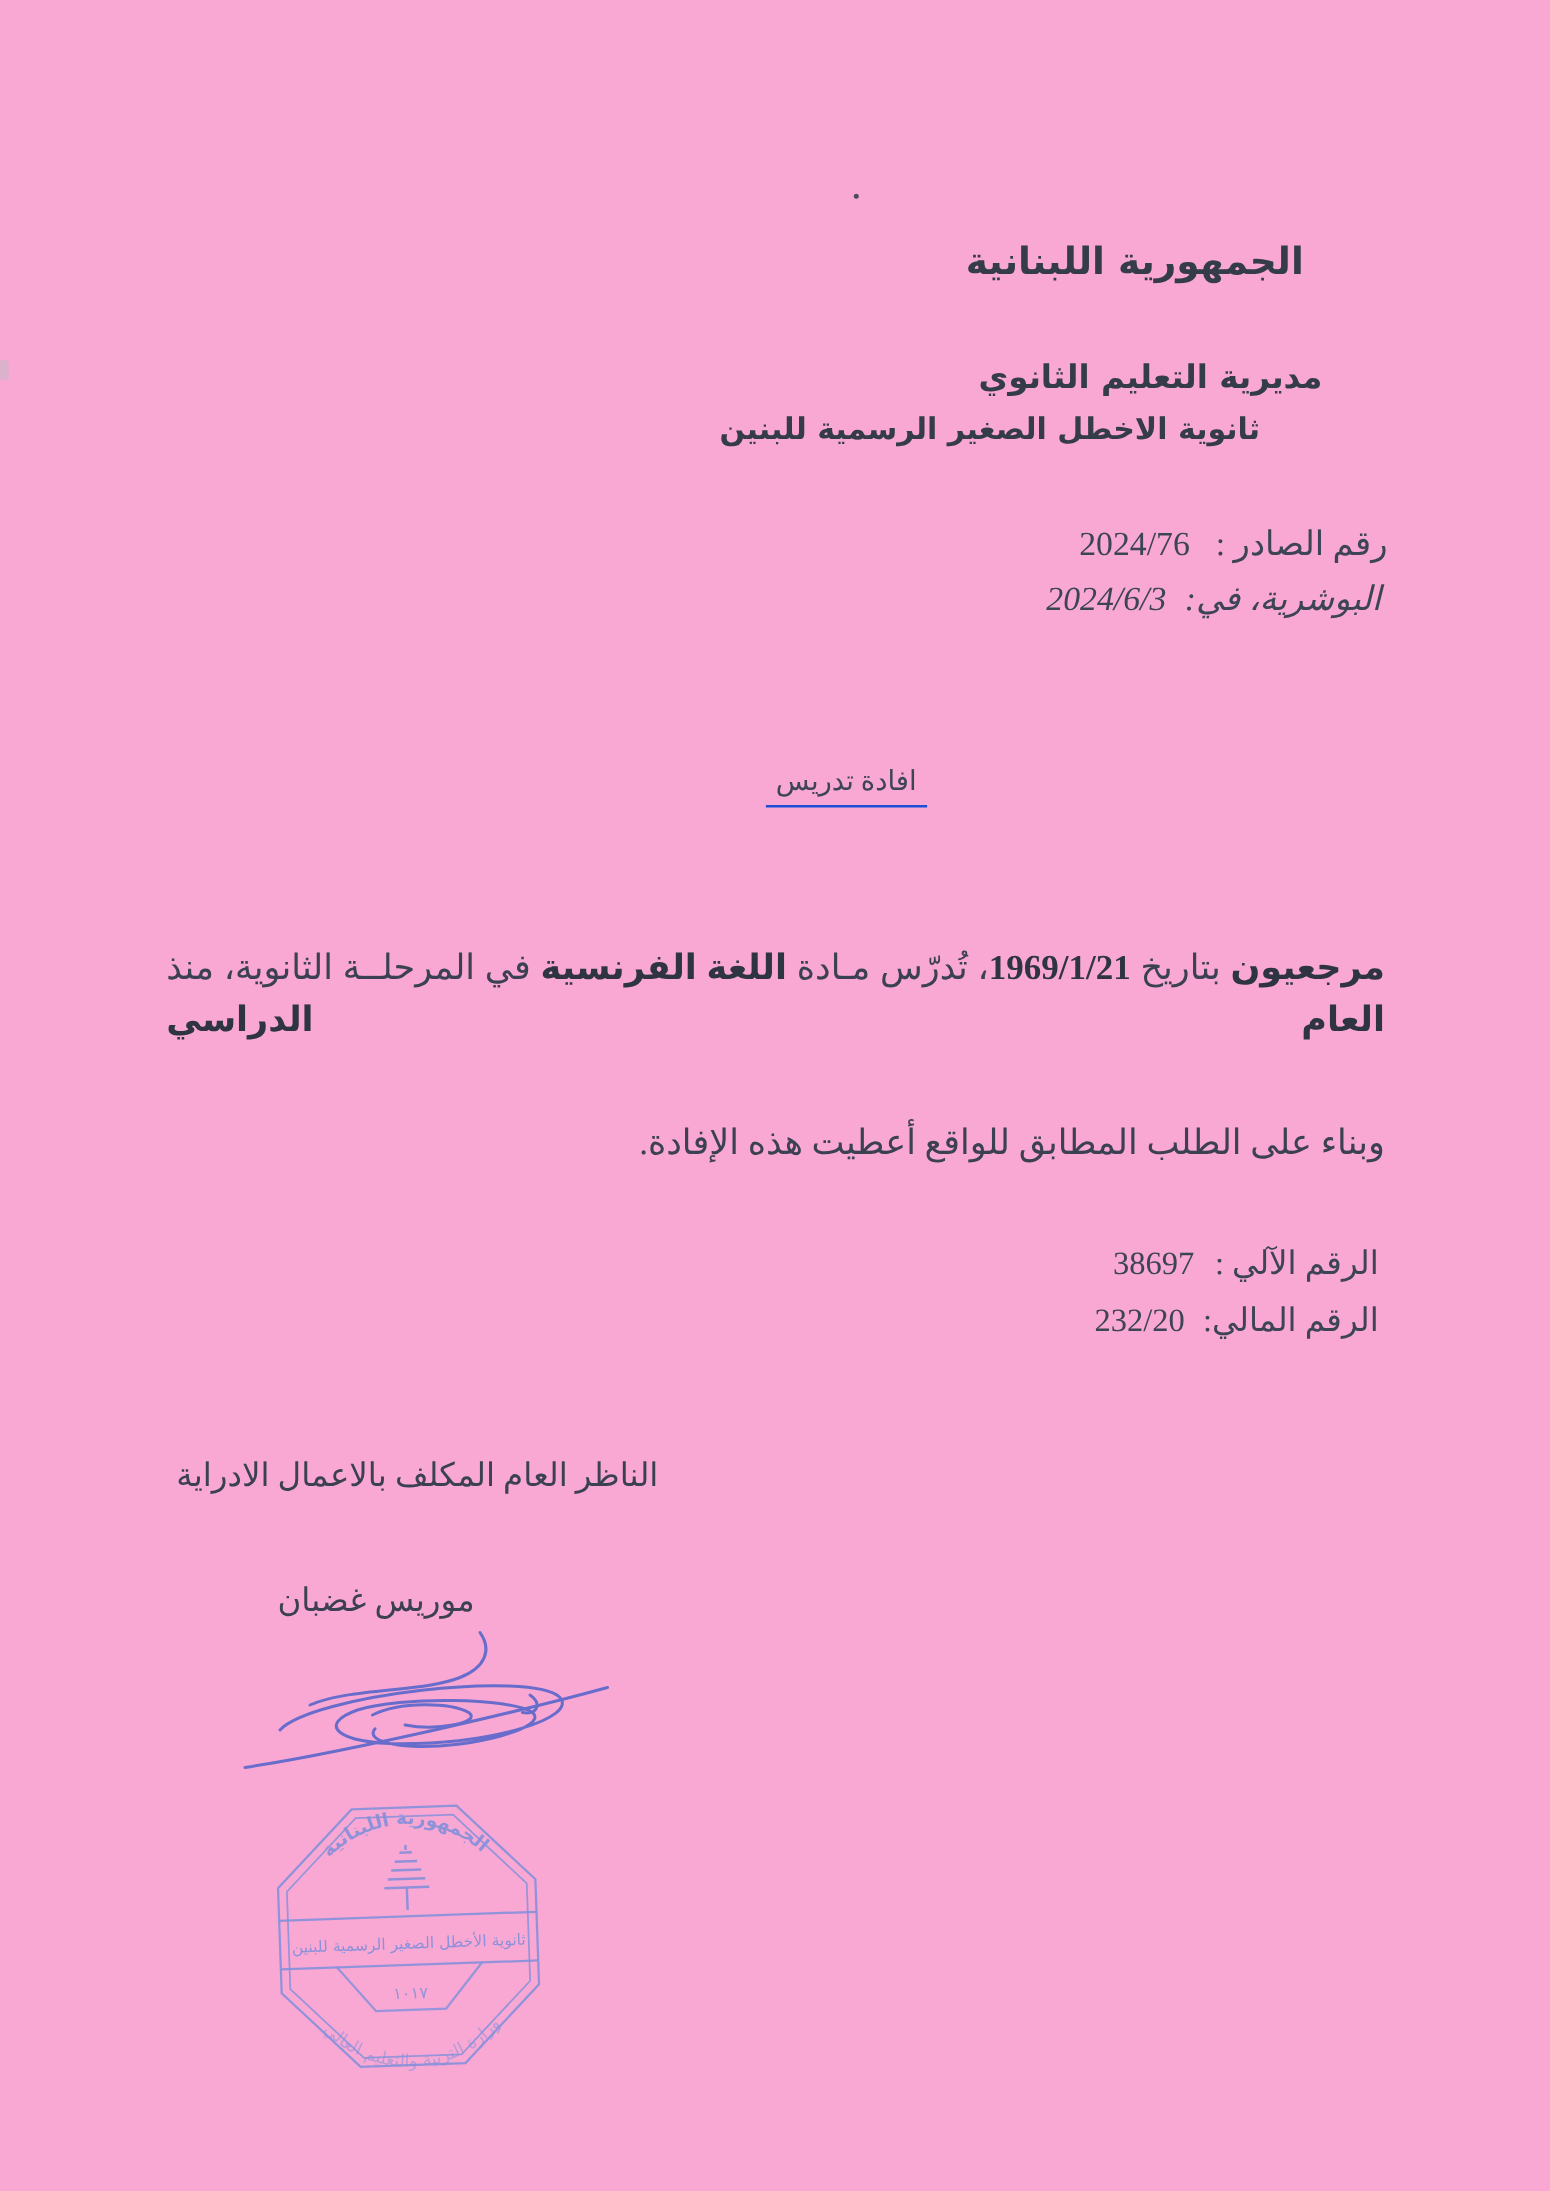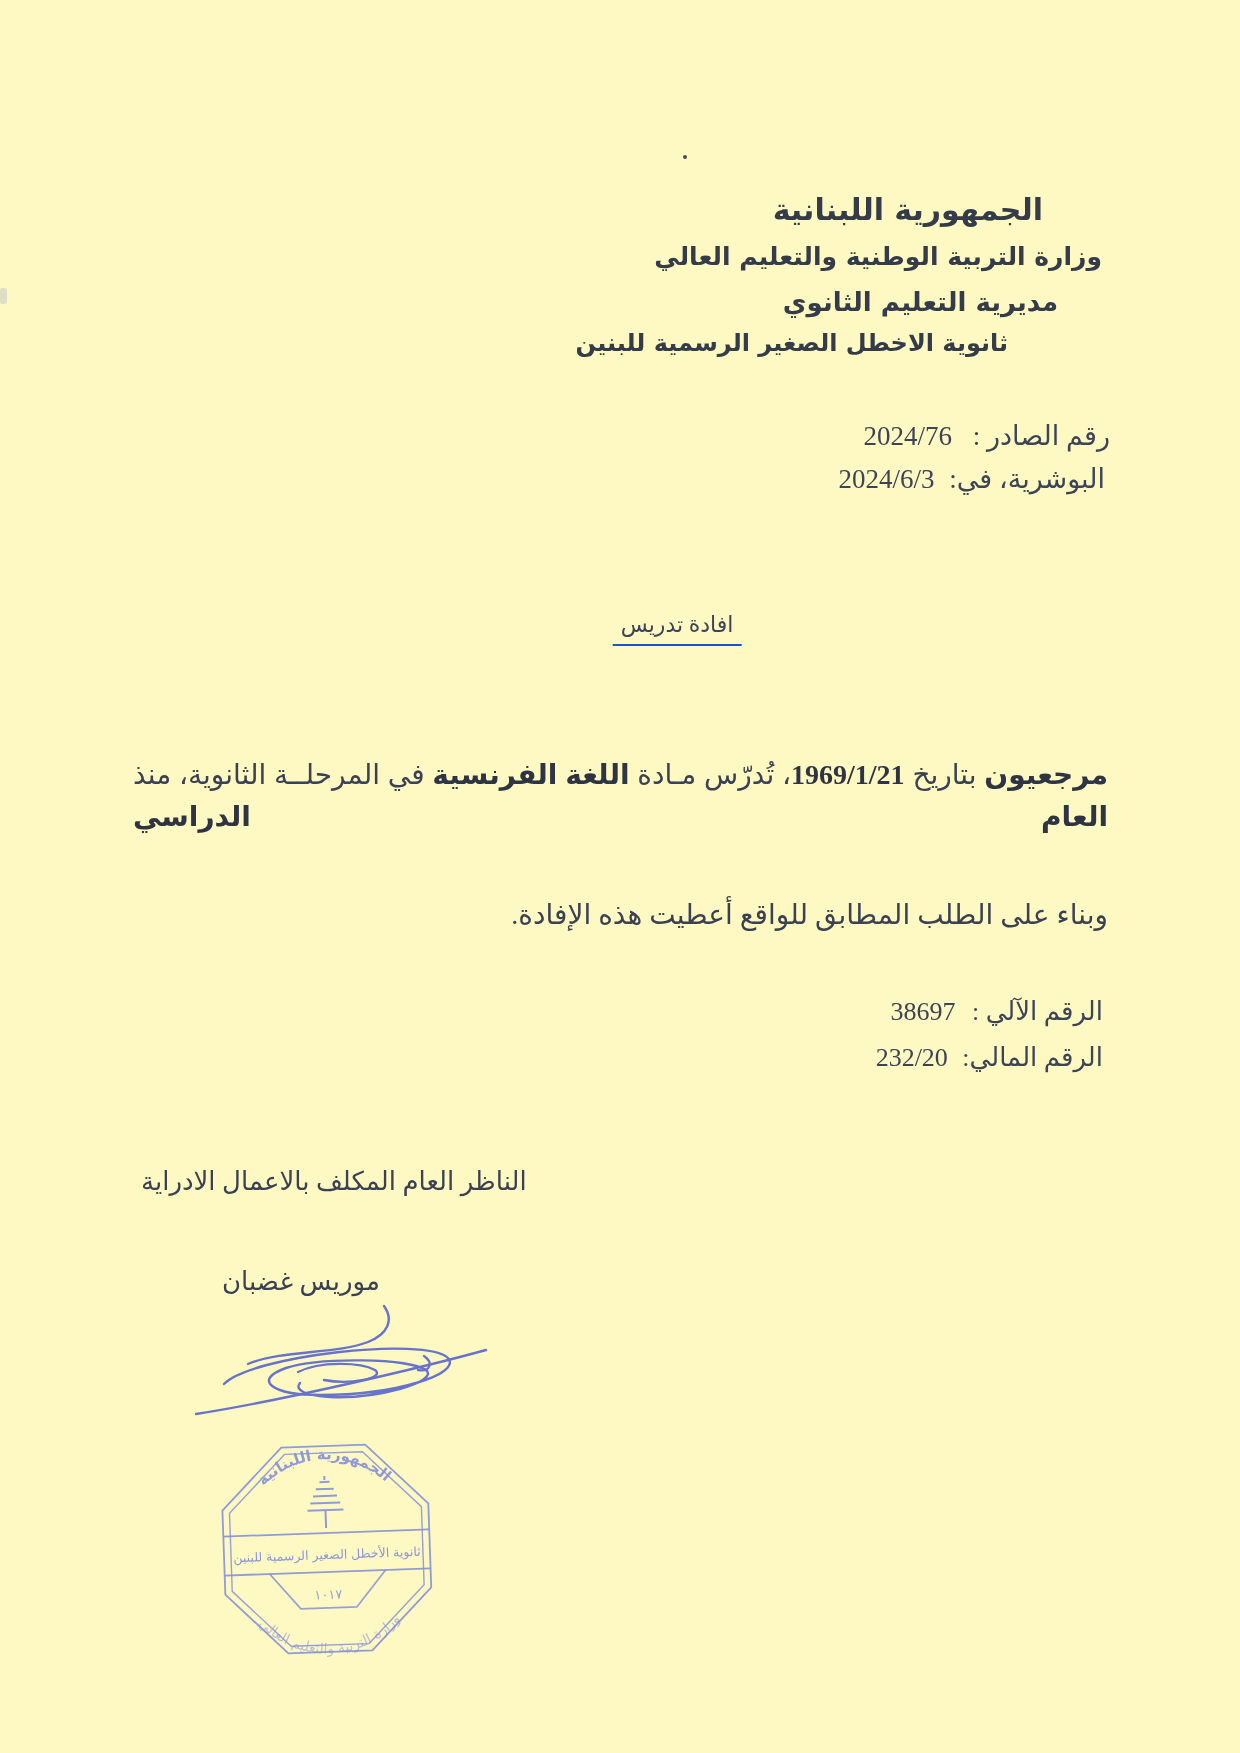--- a/index.html
+++ b/index.html
@@ -1,19 +1,19 @@
 <!DOCTYPE html>
 <html lang="ar"><head>
 <meta charset="utf-8">
 <style>
   html,body{margin:0;padding:0;background:#ffffff;}
   .page{
     position:relative;
     width:1240px;height:1753px;
-    background:#fef9c3;
+    background:#f9a8d4;
     overflow:hidden;
     font-family:"Liberation Serif","DejaVu Sans",sans-serif;
     color:#3b4152;
   }
   .abs{position:absolute;}
   .rtl{direction:rtl;unicode-bidi:embed;}
   
   .hdr{
     font-family:"DejaVu Sans",sans-serif;
     font-weight:bold;color:#343b49;white-space:nowrap;
@@ -47,29 +47,28 @@
 </head>
 <body>
 
 <div class="page">
 
   <div class="abs dot" style="left:683px;top:155px;"></div>
 
   <div class="abs edge-mark" style="left:0;top:288px;"></div>
 
   <div class="abs hdr rtl" style="top:192px;right:197px;font-size:30px;letter-spacing:.5px;">الجمهورية اللبنانية</div>
-  <div class="abs hdr rtl" style="top:242px;right:138px;font-size:25px;">وزارة التربية الوطنية والتعليم العالي</div>
   <div class="abs hdr rtl" style="top:287px;right:182px;font-size:26px;">مديرية التعليم الثانوي</div>
   <div class="abs hdr rtl" style="top:329px;right:232px;font-size:24px;">ثانوية الاخطل الصغير الرسمية للبنين</div>
 
   <div class="abs ref rtl" style="top:420px;right:130px;">
     <span>رقم الصادر  :</span>
     <span class="num" style="margin-right:14px;">2024/76</span>
   </div>
-  <div class="abs ref rtl" style="top:463px;right:135px;">
+  <div class="abs ref rtl" style="top:463px;right:135px;font-style:italic;">
     <span>البوشرية، في:</span>
     <span class="num" style="margin-right:8px;">2024/6/3</span>
   </div>
 
   <div class="abs" style="top:612px;left:677px;transform:translateX(-50%);">
     <span class="title rtl">افادة تدريس</span>
   </div>
 
   <div class="abs rtl bline just" style="top:754px;">
     <span class="b">مرجعيون</span><span> بتاريخ </span><span class="b" dir="ltr">1969/1/21</span><span>، تُدرّس مـادة </span><span class="b">اللغة الفرنسية</span><span> في المرحلــة الثانوية، منذ </span><span class="b">العام الدراسي</span>

